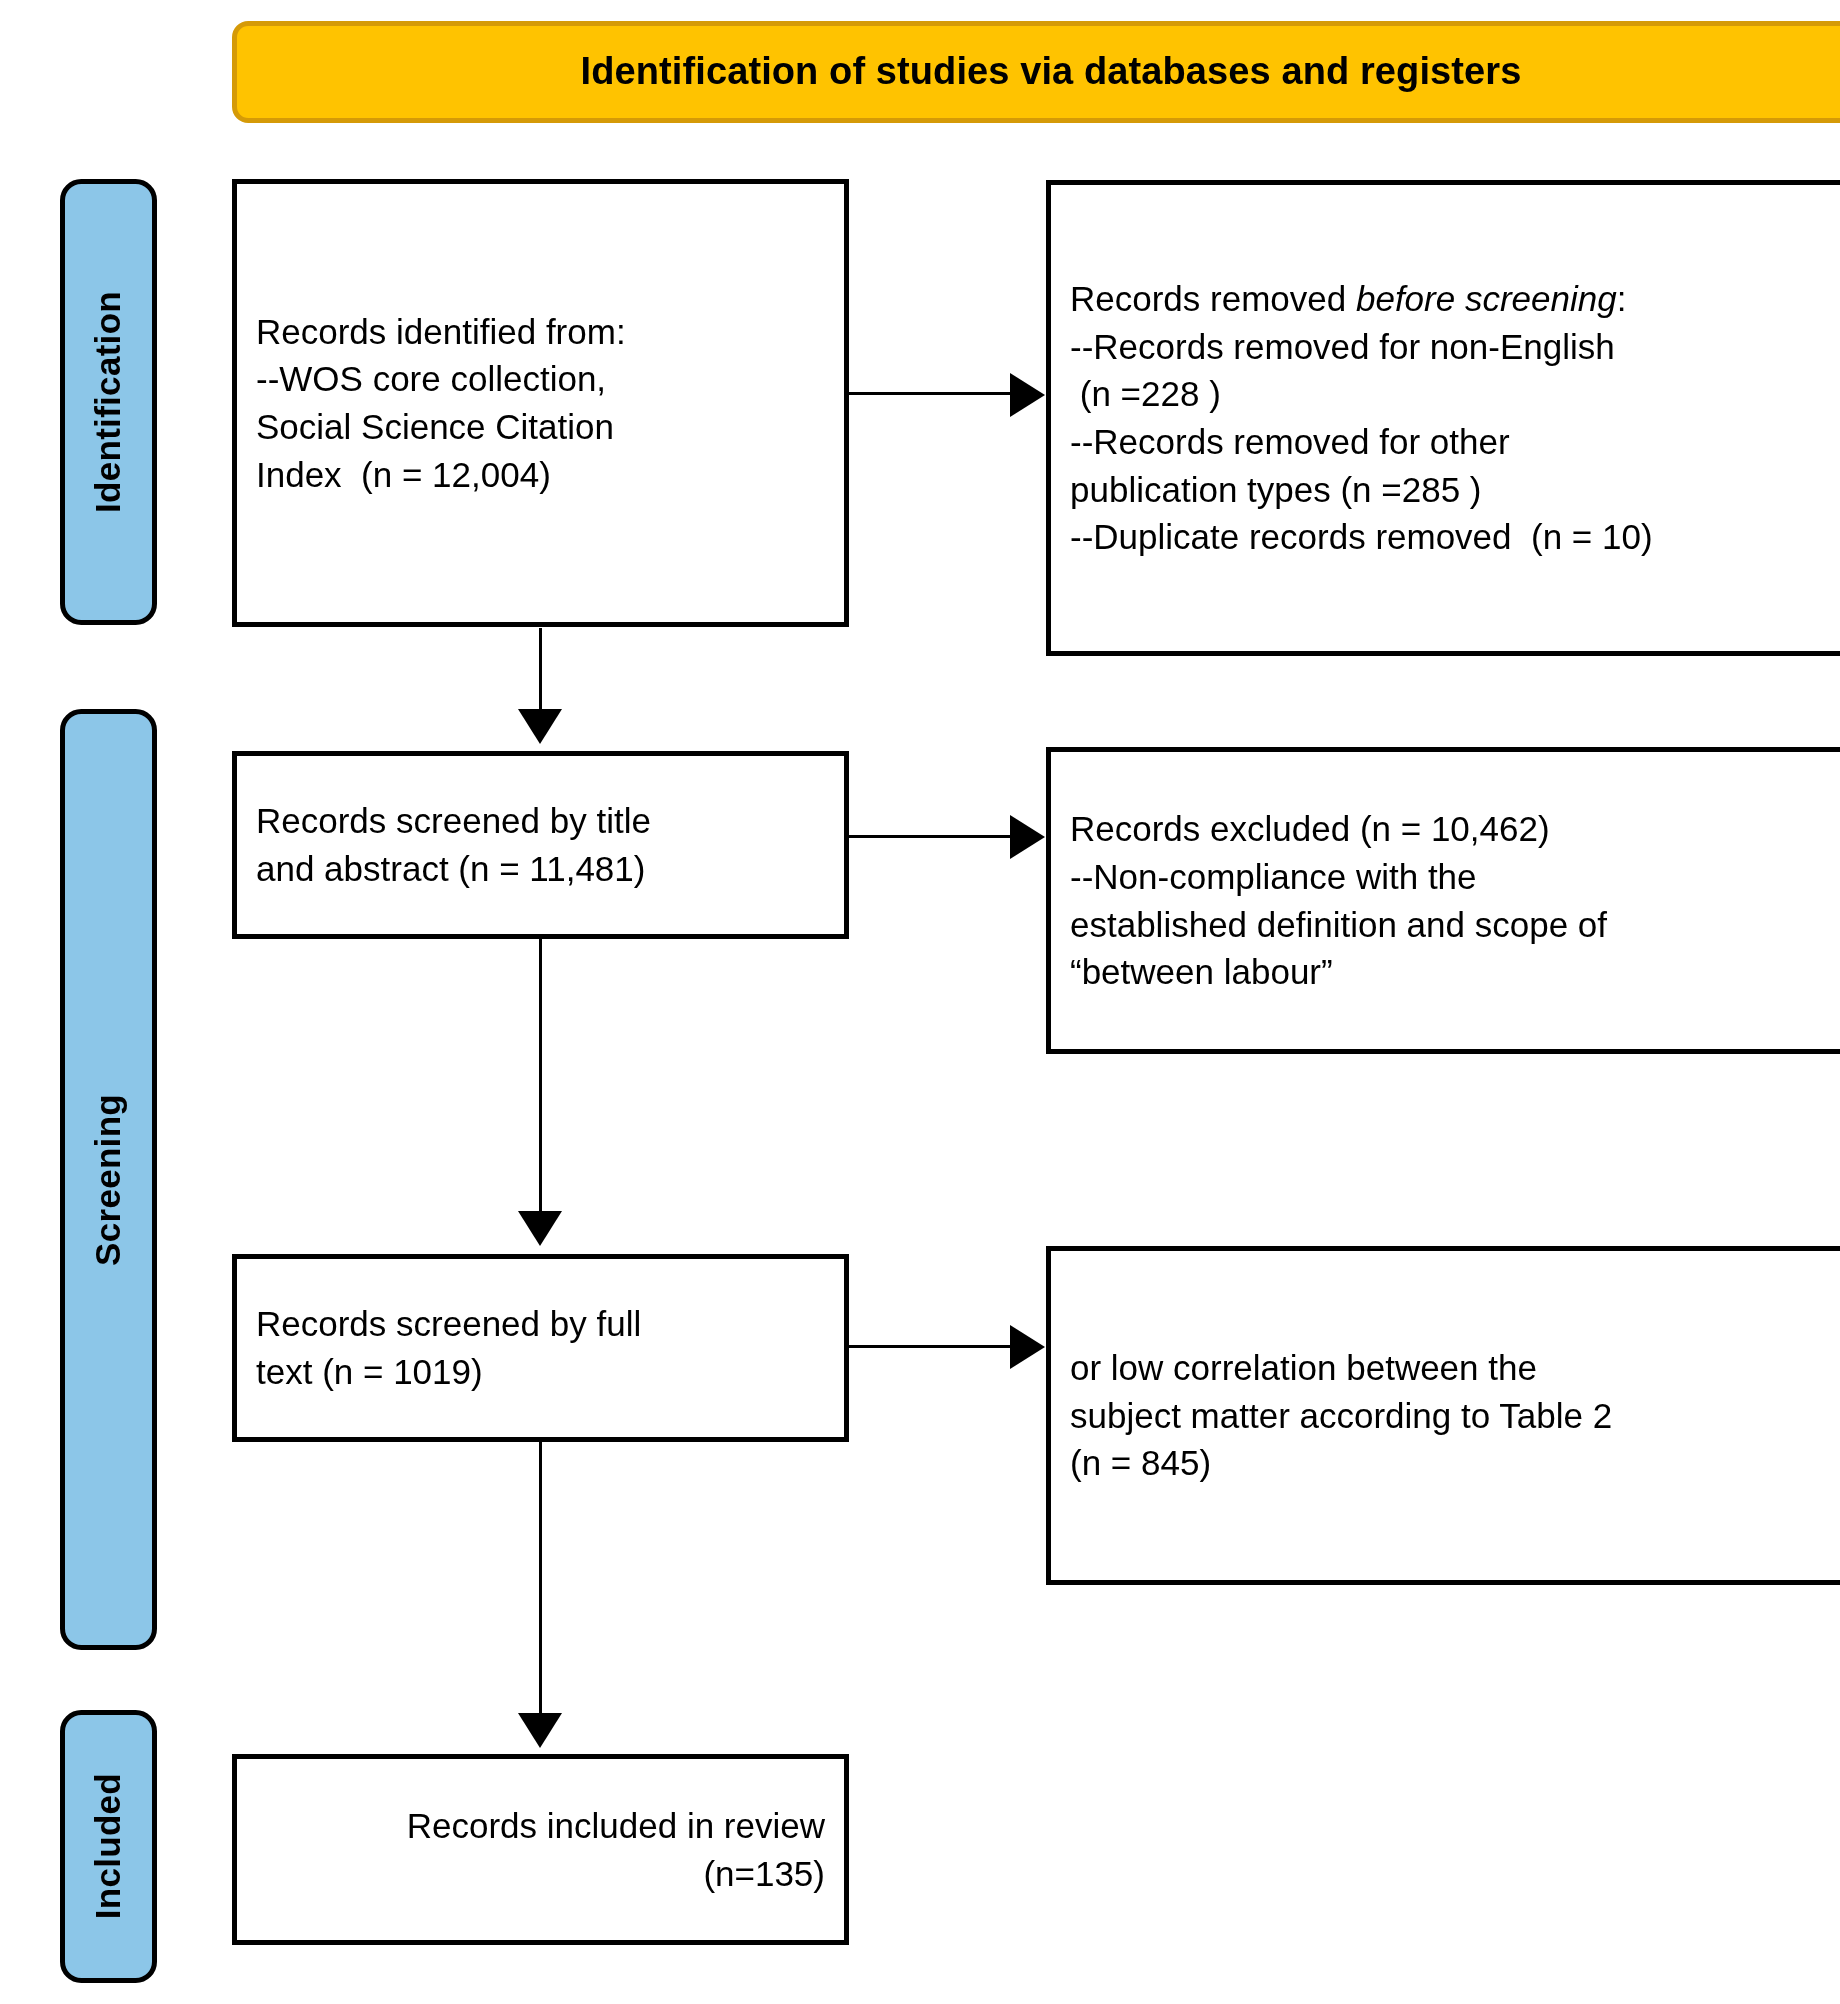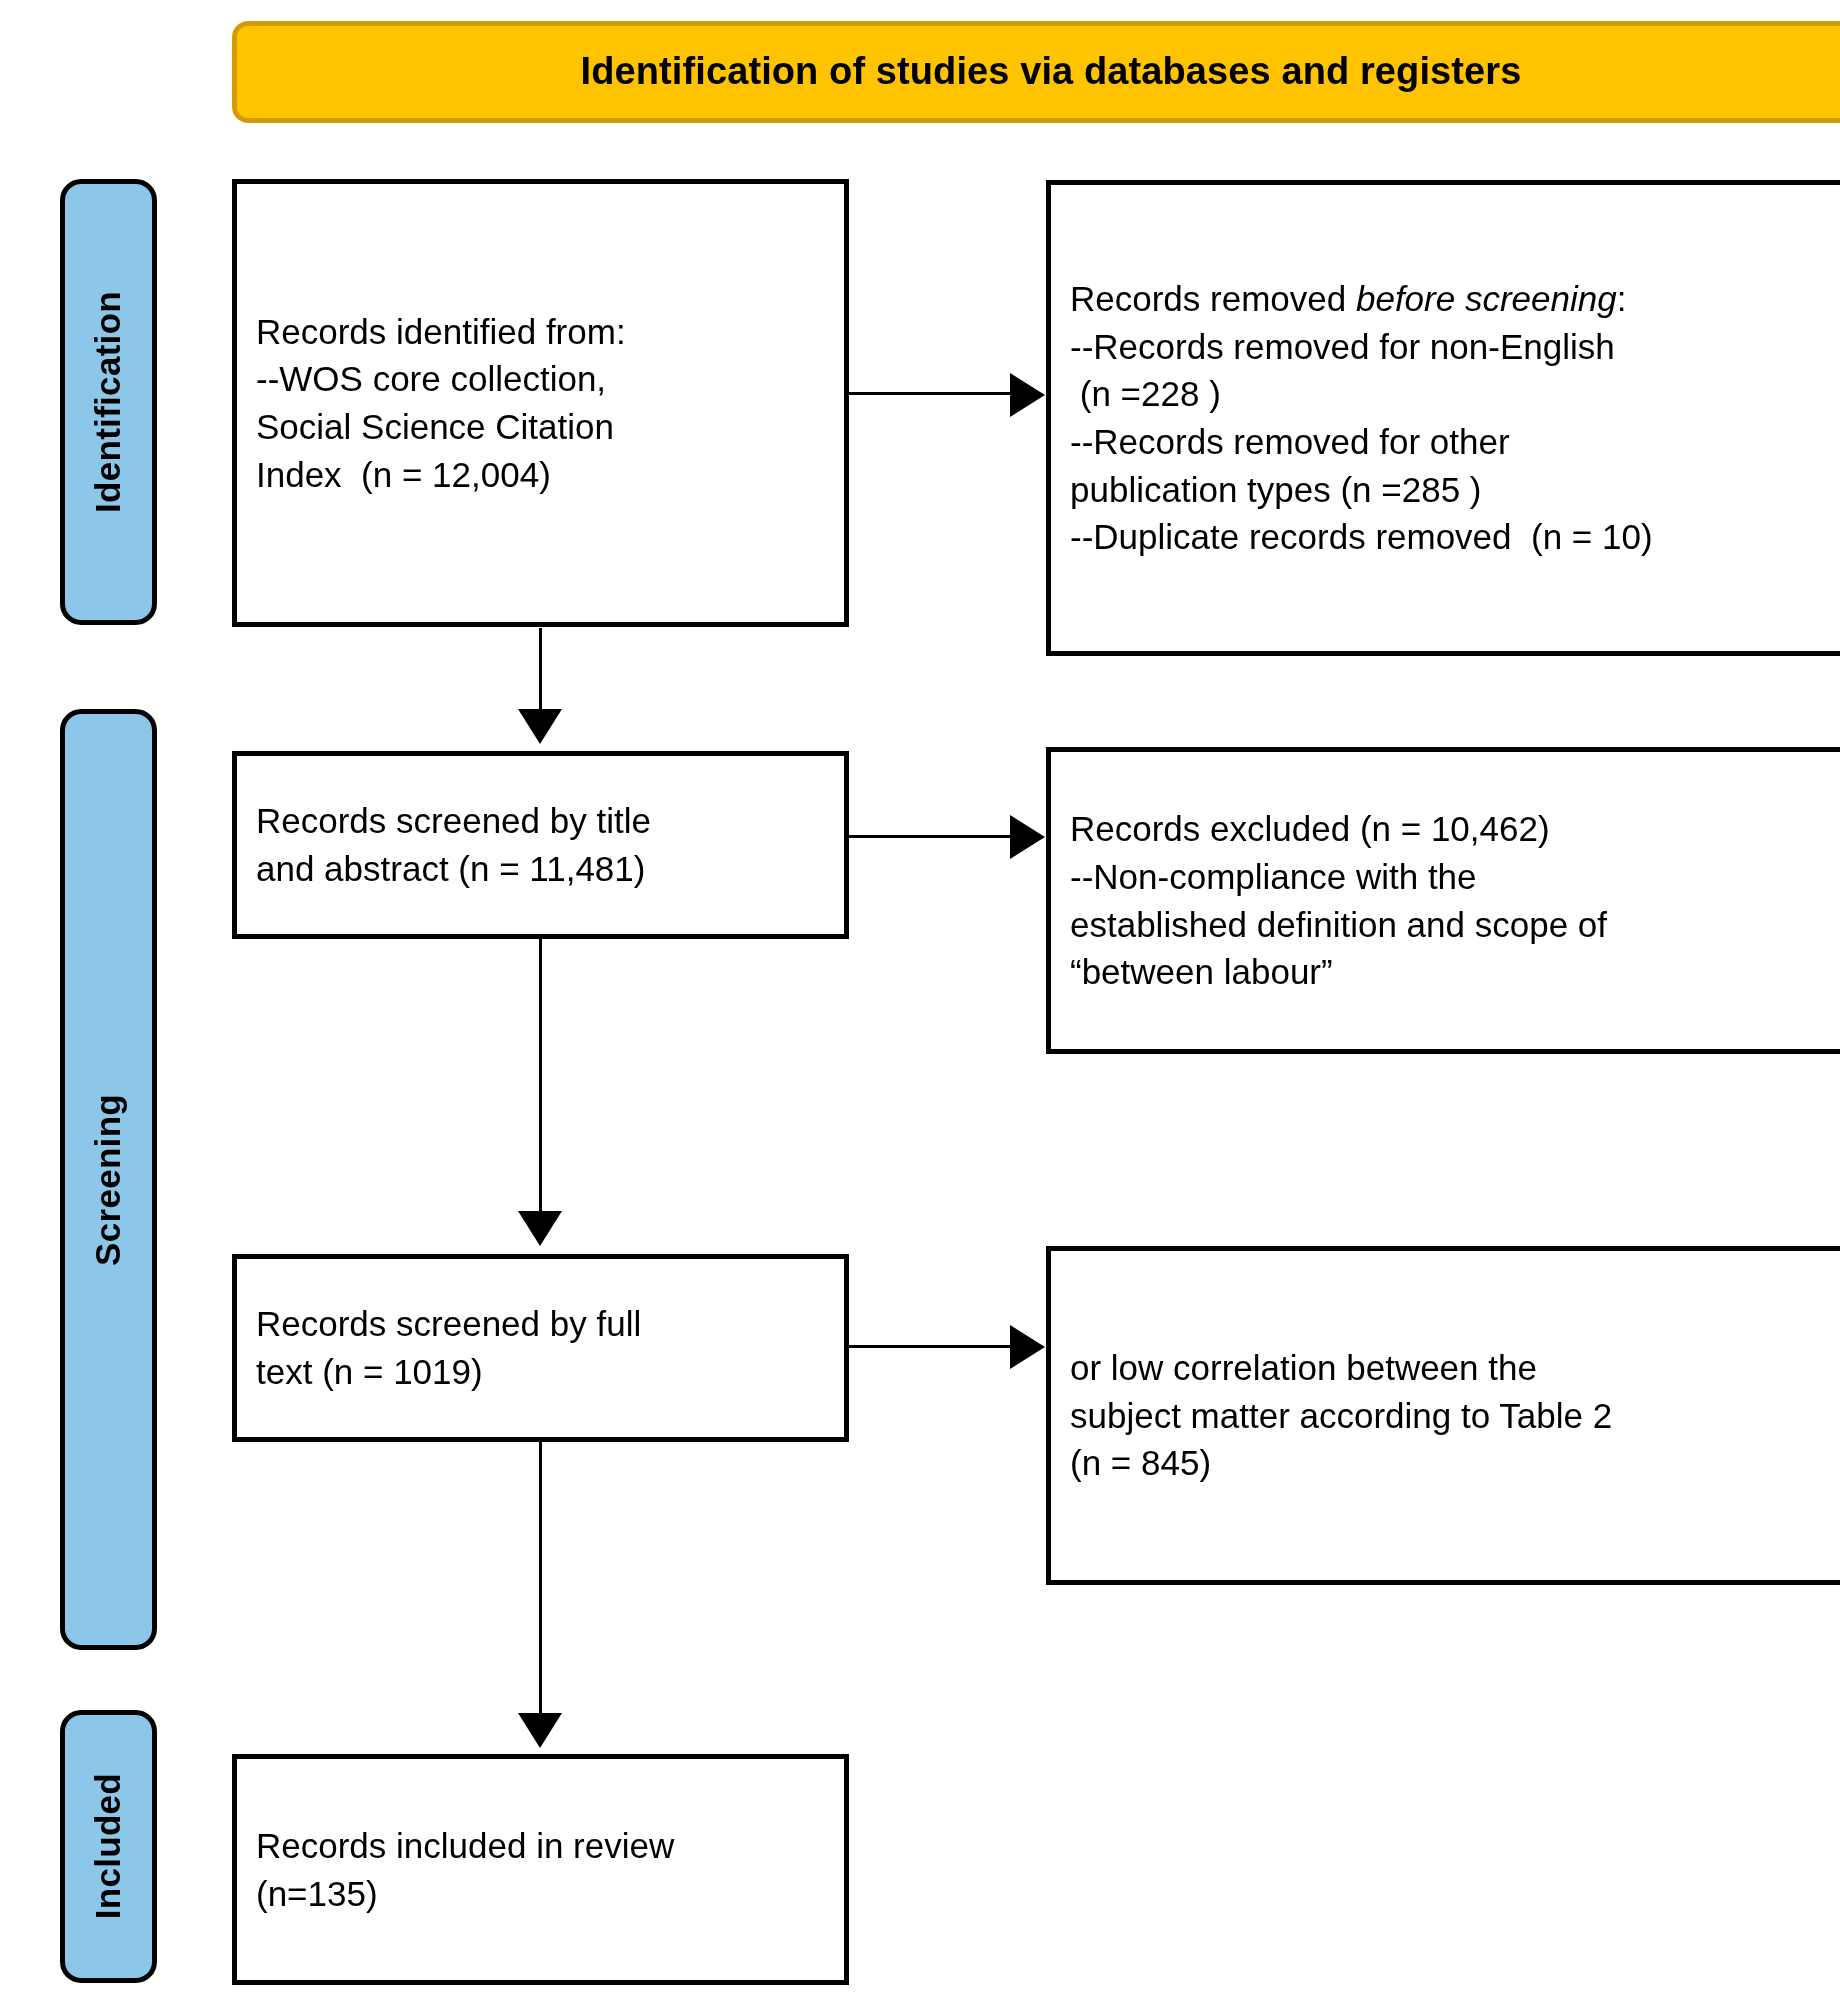--- a/index.html
+++ b/index.html
@@ -86,21 +86,21 @@
     color: #000000;
     padding: 0 19px;
     white-space: pre-wrap;
   }
   em.italic { font-style: italic; }
 
   
   #box-identified   { left: 188px; top: 179px;  width: 617px;  height: 448px; }
   #box-screened-ta  { left: 188px; top: 751px; width: 617px;  height: 188px; }
   #box-screened-ft  { left: 188px; top: 1254px; width: 617px;  height: 188px; }
-  #box-included     { left: 188px; top: 1754px; width: 617px;  height: 231px; }
+  #box-included     { left: 188px; top: 1754px; width: 617px;  height: 191px; align-items: flex-end; }
 
   
   #box-removed-before { left: 1002px; top: 180px;  width: 824px; height: 476px; }
   #box-excluded       { left: 1002px; top: 747px; width: 940px; height: 307px; }
   #box-screened-out   { left: 1002px; top: 1246px; width: 824px; height: 339px; }
 
   
   .v-line {
     position: absolute;
     width: 3.1px;

